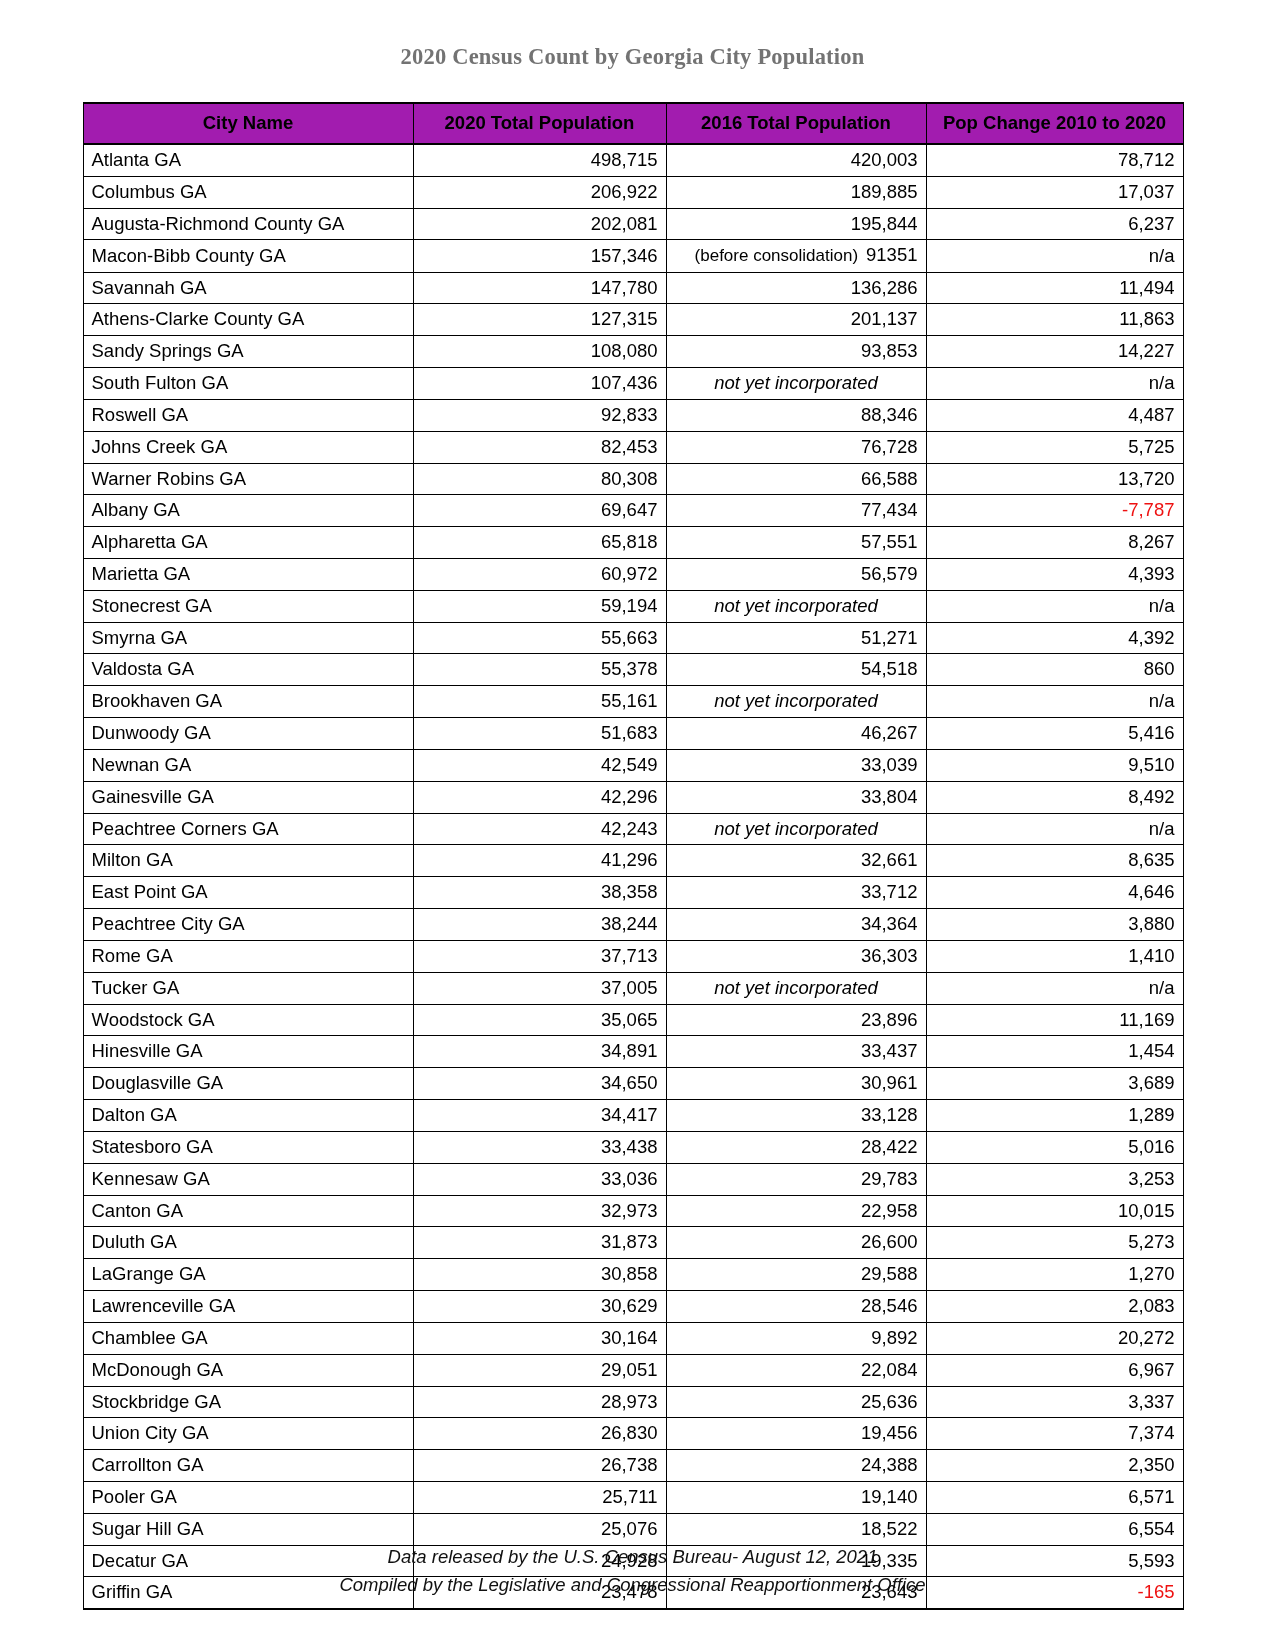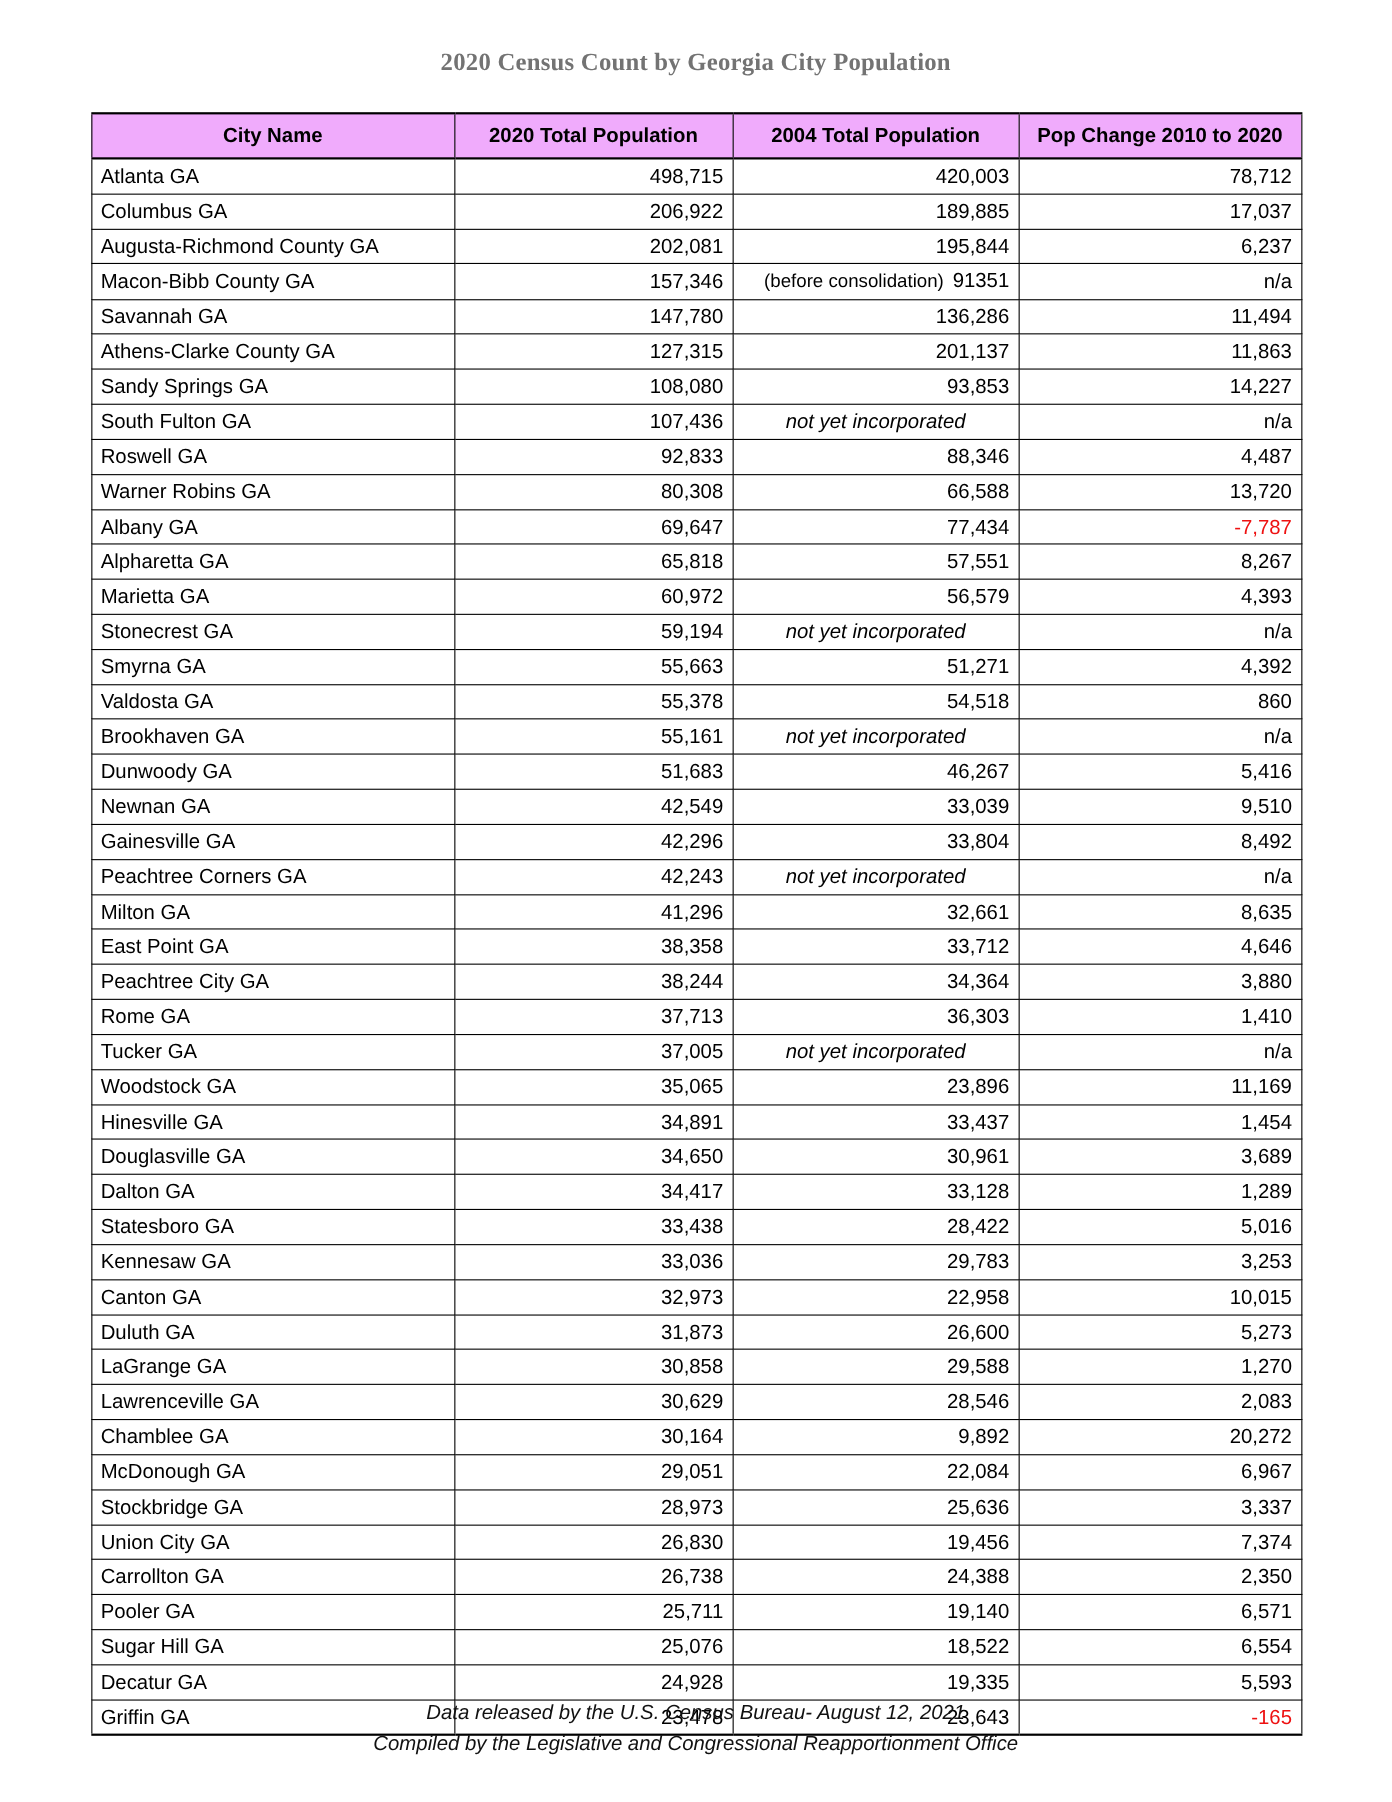--- a/index.html
+++ b/index.html
@@ -43,21 +43,21 @@
     width: 1100px;
     table-layout: fixed;
     font-size: 18.5px;
   }
   table.census col.c-city   { width: 330px; }
   table.census col.c-p2020  { width: 253px; }
   table.census col.c-p2010  { width: 260px; }
   table.census col.c-change { width: 257px; }
 
   table.census thead th {
-    background: #f0abfc;
+    background: #a21caf;
     font-weight: bold;
     font-size: 18.5px;
     text-align: center;
     padding: 8px 6px 9px 6px;
     border-left: 1px solid #000;
     border-right: 1px solid #000;
     border-top: 2.5px solid #000;
     border-bottom: 2.5px solid #000;
     white-space: nowrap;
   }
@@ -127,21 +127,21 @@
       <colgroup>
         <col class="c-city">
         <col class="c-p2020">
         <col class="c-p2010">
         <col class="c-change">
       </colgroup>
       <thead>
         <tr>
           <th>City Name</th>
           <th>2020 Total Population</th>
-          <th>2004 Total Population</th>
+          <th>2016 Total Population</th>
           <th>Pop Change 2010 to 2020</th>
         </tr>
       </thead>
       <tbody id="census-body">
           <tr>
             <td class="city">Atlanta GA</td>
             <td class="num">498,715</td>
             <td class="num">420,003</td>
             <td class="num">78,712</td>
           </tr>
@@ -187,20 +187,26 @@
             <td class="note">not yet incorporated</td>
             <td class="num">n/a</td>
           </tr>
           <tr>
             <td class="city">Roswell GA</td>
             <td class="num">92,833</td>
             <td class="num">88,346</td>
             <td class="num">4,487</td>
           </tr>
           <tr>
+            <td class="city">Johns Creek GA</td>
+            <td class="num">82,453</td>
+            <td class="num">76,728</td>
+            <td class="num">5,725</td>
+          </tr>
+          <tr>
             <td class="city">Warner Robins GA</td>
             <td class="num">80,308</td>
             <td class="num">66,588</td>
             <td class="num">13,720</td>
           </tr>
           <tr>
             <td class="city">Albany GA</td>
             <td class="num">69,647</td>
             <td class="num">77,434</td>
             <td class="num negative" style="color: rgb(238, 17, 17);">-7,787</td>

